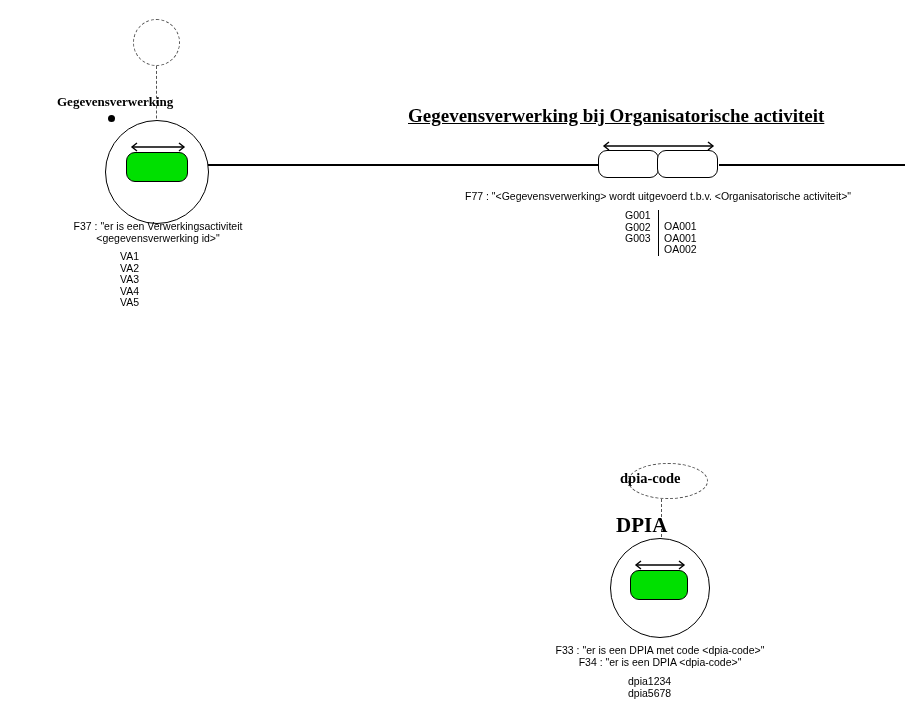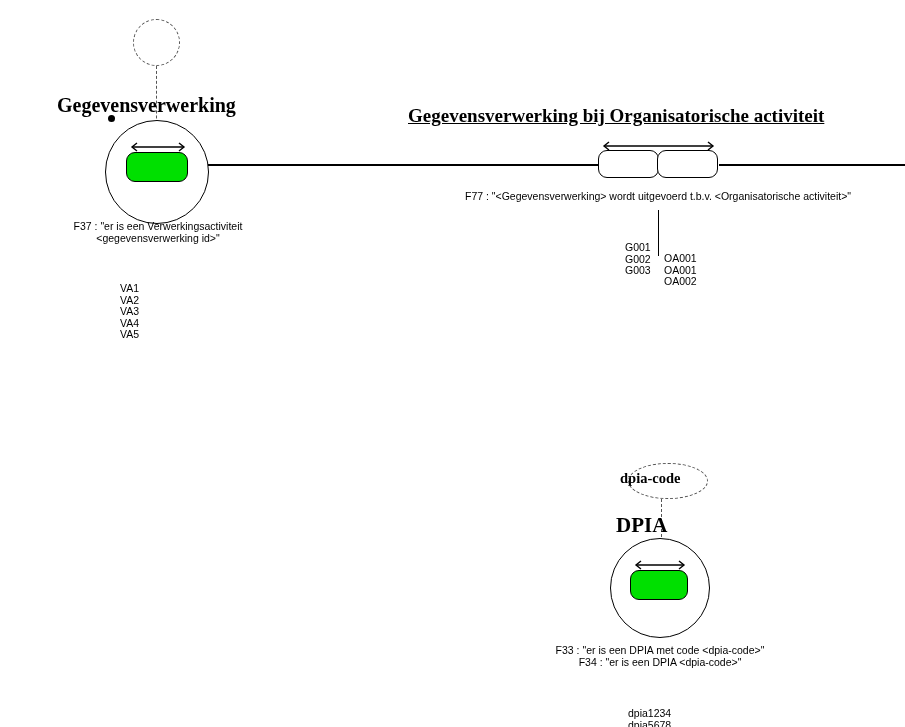--- a/index.html
+++ b/index.html
@@ -32,21 +32,20 @@
     font-family: "Liberation Sans", sans-serif;
     font-size: 10.5px;
     white-space: nowrap;
   }
   .pop-list {
     position: absolute;
     font-family: "Liberation Sans", sans-serif;
     font-size: 10.5px;
     line-height: 11.5px;
     white-space: pre;
-    margin-top: 32px;
   }
   .center { text-align: center; }
 
   
   .obj-circle {
     position: absolute;
     border: 1.5px solid #000;
     border-radius: 50%;
     box-sizing: border-box;
     background: #fff;
@@ -96,21 +95,21 @@
 </style>
 </head>
 <body>
 
 <div id="canvas">
 
   <div class="dashed-circle" style="left:133px; top:19px; width:47px; height:47px;"></div>
 
   <div class="dashed-v" style="left:156px; top:66px; height:97px;"></div>
 
-  <div class="node-title" style="left:57px; top:94px; font-size:20px;text-align:center;">Gegevensverwerking</div>
+  <div class="node-title" style="left:57px; top:94px; font-size:13px;text-align:center;">Gegevensverwerking</div>
 
   <div class="dot" style="left:108px; top:115px;"></div>
 
   <div class="obj-circle" style="left:105px; top:120px; width:104px; height:104px;"></div>
 
   <div class="green-box" style="left:126px; top:152px; width:62px; height:30px;"></div>
 
   <svg style="position:absolute; left:126px; top:140px; width:64px; height:14px;">
     <line x1="6" y1="7" x2="58" y2="7" stroke="#000" stroke-width="1.4"></line>
     <polyline points="11,3 6,7 11,11" fill="none" stroke="#000" stroke-width="1.4"></polyline>

